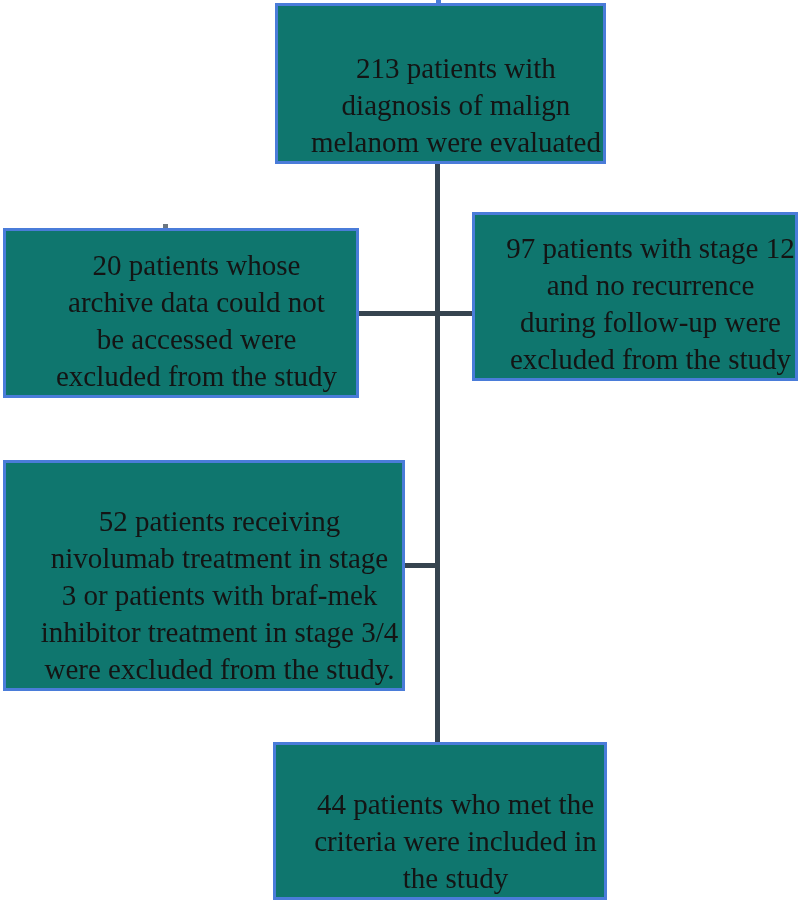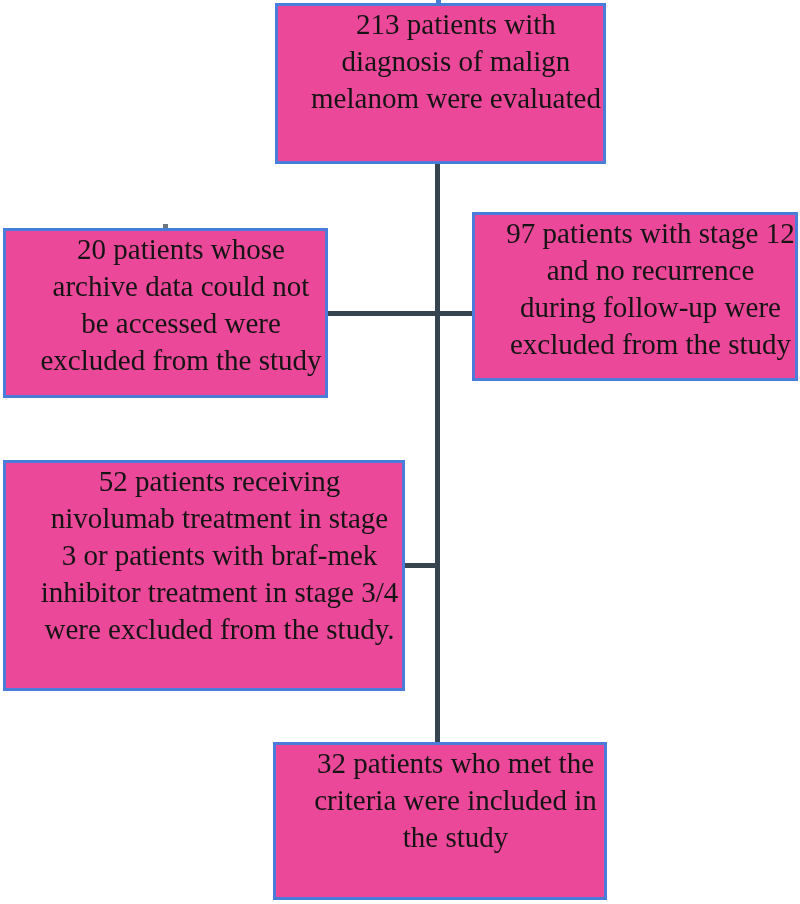--- a/index.html
+++ b/index.html
@@ -11,34 +11,34 @@
     position: relative;
     width: 800px;
     height: 904px;
     background: #ffffff;
     overflow: hidden;
   }
   .fc-box {
     position: absolute;
     box-sizing: border-box;
     border: 3px solid #4a7cd9;
-    background: #ec4899;
+    background: #0f766e;
     display: flex;
-    align-items: flex-start;
+    align-items: flex-end;
     justify-content: center;
     text-align: center;
     font-family: "Liberation Serif", "DejaVu Serif", serif;
     font-size: 29px;
     line-height: 37px;
     color: #141414;
     white-space: pre-line;
     padding-left: 31px;
   }
   .box-top    { left: 275px; top: 3px;   width: 331px; height: 161px; }
-  .box-left   { left: 3px;   top: 228px; width: 325px; height: 170px; }
+  .box-left   { left: 3px;   top: 228px; width: 356px; height: 170px; }
   .box-right  { left: 472px; top: 212px; width: 326px; height: 169px; }
   .box-middle { left: 3px;   top: 460px; width: 402px; height: 231px; }
   .box-bottom { left: 273px; top: 742px; width: 334px; height: 158px; }
 
   .connector {
     position: absolute;
     background: #36444f;
   }
   .v-main       { left: 435px; top: 164px; width: 5px;   height: 578px; }
   .h-side       { left: 328px; top: 311px; width: 144px; height: 5px; }
@@ -91,18 +91,18 @@
 
   <div class="fc-box box-middle">
     <span>52 patients receiving
 nivolumab treatment in stage
 3 or patients with braf-mek
 inhibitor treatment in stage 3/4
 were excluded from the study.</span>
   </div>
 
   <div class="fc-box box-bottom">
-    <span>32 patients who met the
+    <span>44 patients who met the
 criteria were included in
 the study</span>
   </div>
 
 </div>
 
 </body></html>

